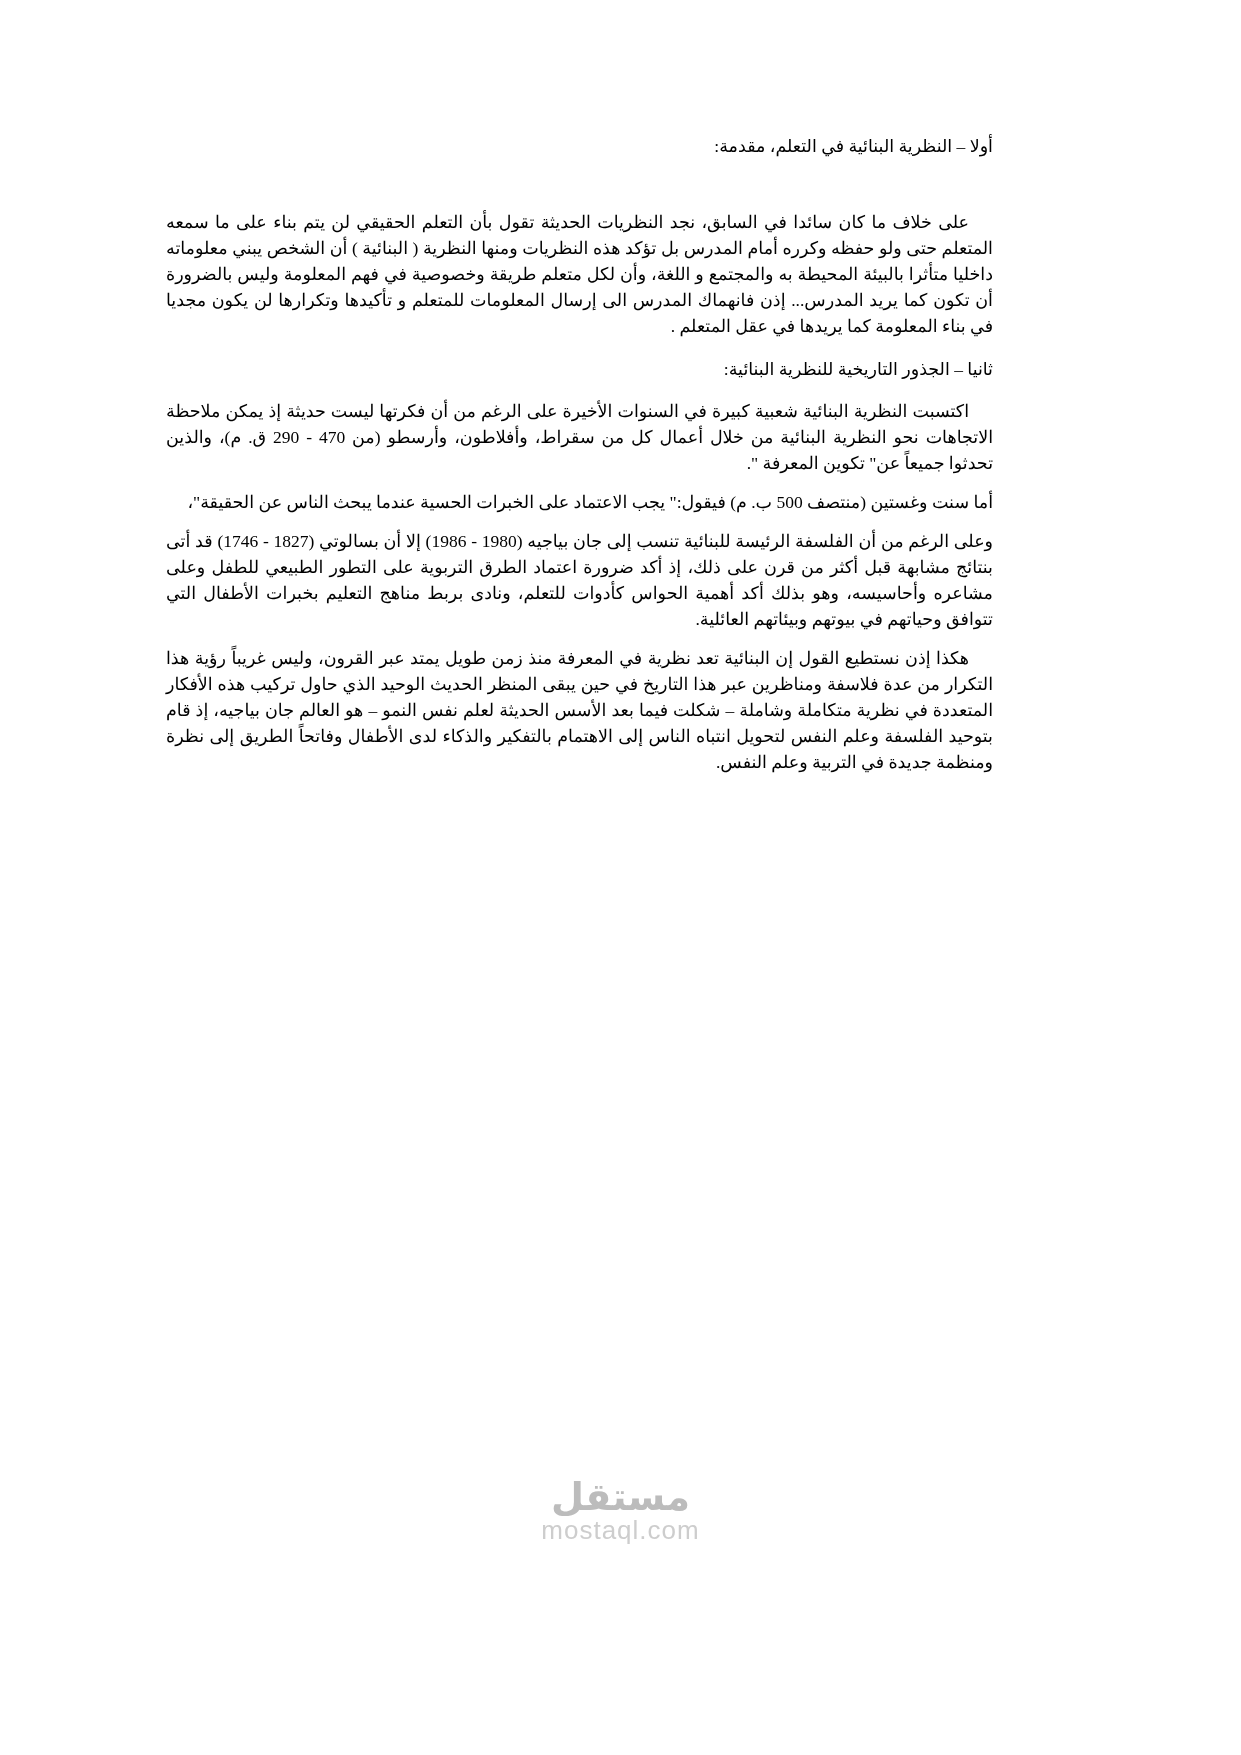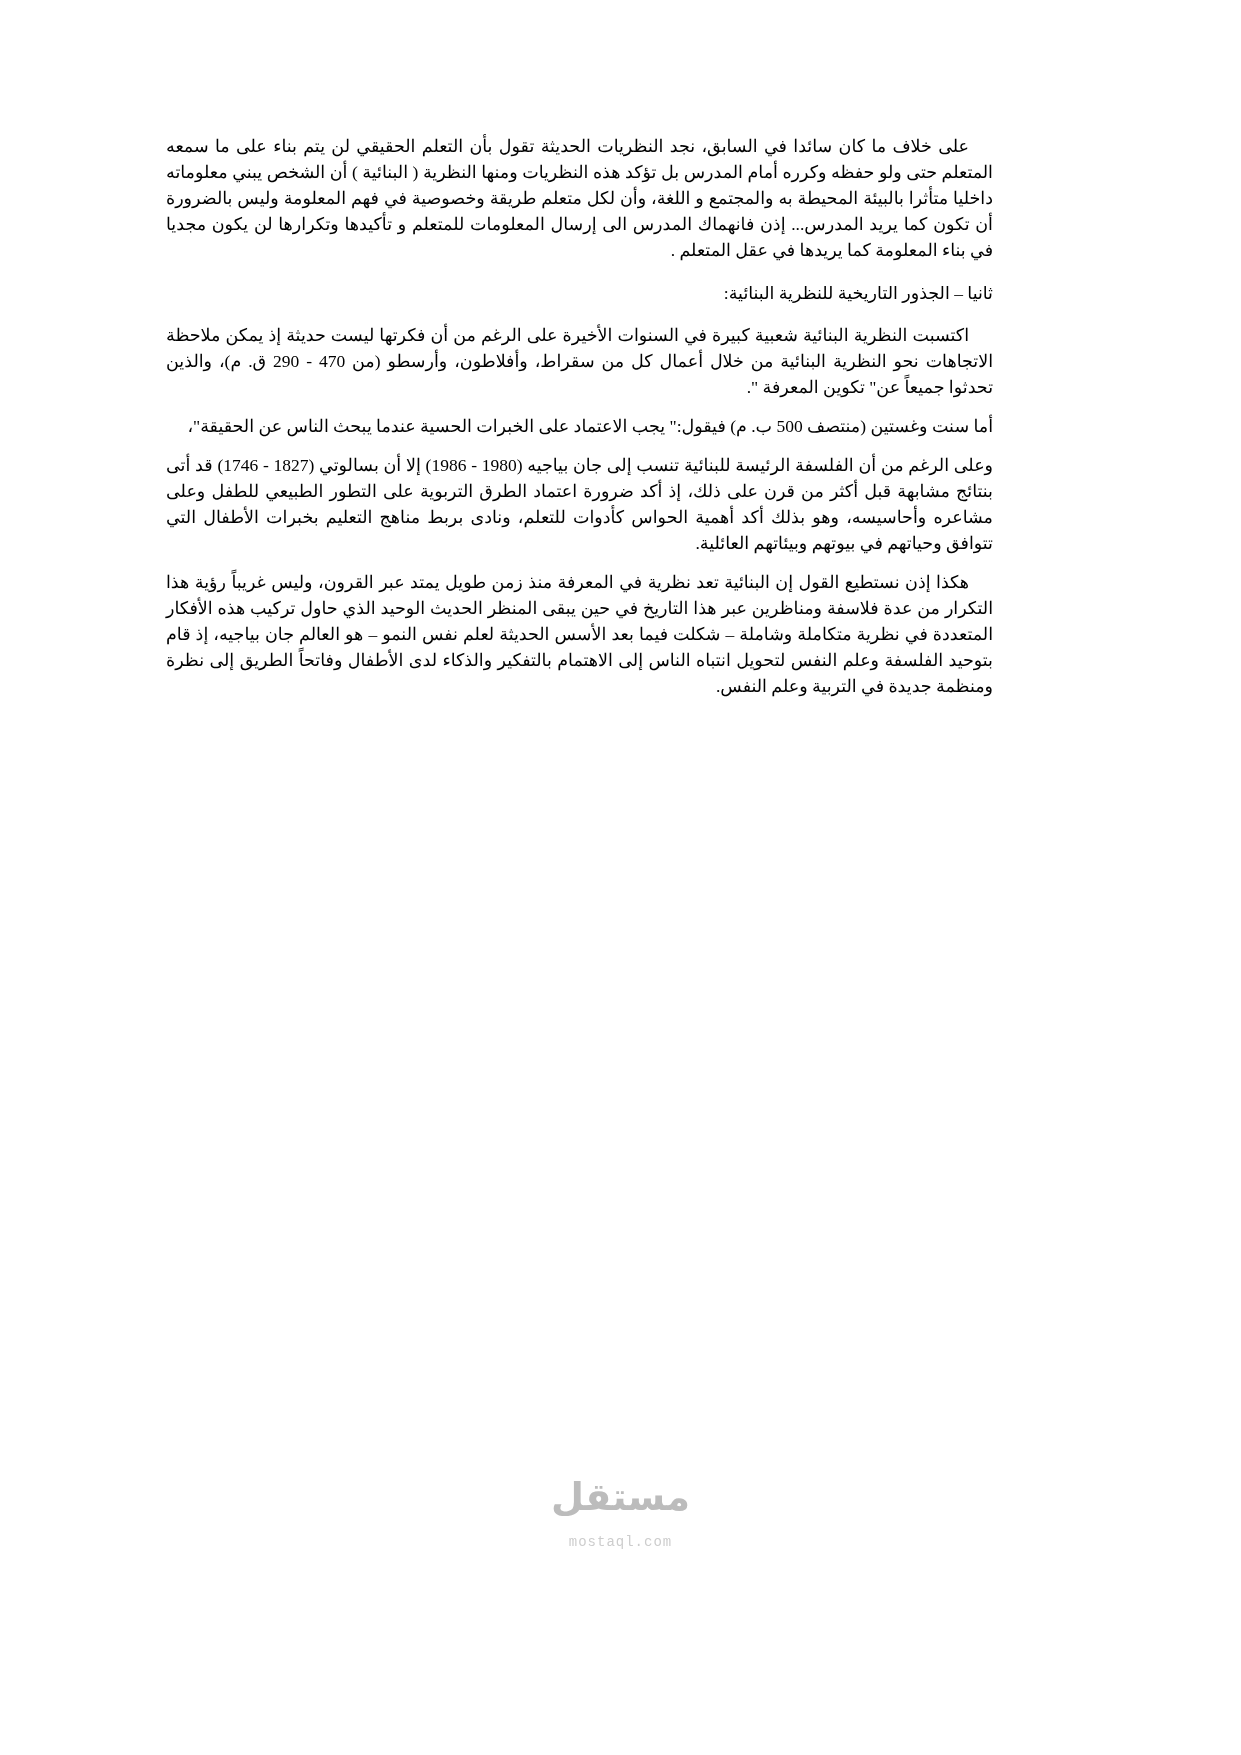--- a/index.html
+++ b/index.html
@@ -56,35 +56,35 @@
     user-select: none;
   }
   .wm-logo {
     font-family: "DejaVu Sans", sans-serif;
     font-weight: bold;
     font-size: 38px;
     line-height: 42px;
     color: #bcbcbc;
   }
   .wm-url {
-    font-family: Liberation Mono, monospace;
-    font-size: 14px;
+    font-family: Liberation Sans, sans-serif;
+    font-size: 26px;
     line-height: 24px;
     color: #cdcdcd;
     letter-spacing: 1px;
     direction: ltr;
-    margin-top: 12px;
   }
 </style>
 </head>
 <body>
 
 <div class="page">
   <div class="content">
 
+    <p class="heading">أولا – النظرية البنائية في التعلم، مقدمة:</p>
 
     <p class="para indent">على خلاف ما كان سائدا في السابق،  نجد  النظريات الحديثة تقول بأن التعلم الحقيقي لن يتم بناء على ما سمعه المتعلم حتى ولو حفظه وكرره أمام المدرس بل تؤكد هذه النظريات ومنها النظرية ( البنائية ) أن الشخص يبني معلوماته داخليا متأثرا بالبيئة المحيطة به والمجتمع و اللغة، وأن لكل متعلم طريقة وخصوصية في فهم المعلومة وليس بالضرورة أن تكون كما يريد المدرس... إذن فانهماك المدرس الى إرسال المعلومات للمتعلم و تأكيدها  وتكرارها لن يكون مجديا في بناء المعلومة كما يريدها في عقل المتعلم .</p>
 
     <p class="heading h2">ثانيا – الجذور التاريخية للنظرية البنائية:</p>
 
     <p class="para indent">اكتسبت النظرية البنائية شعبية كبيرة في السنوات الأخيرة على الرغم من أن فكرتها ليست حديثة إذ يمكن ملاحظة الاتجاهات نحو النظرية البنائية من خلال أعمال كل من سقراط، وأفلاطون، وأرسطو (من ‪290 - 470‬ ق. م)، والذين تحدثوا جميعاً عن" تكوين المعرفة ".</p>
 
     <p class="para">أما سنت وغستين (منتصف 500 ب. م) فيقول:" يجب الاعتماد على الخبرات الحسية عندما يبحث الناس عن الحقيقة"،</p>
 
     <p class="para">وعلى الرغم من أن الفلسفة الرئيسة للبنائية تنسب إلى جان بياجيه ‪(1986 - 1980)‬ إلا أن بسالوتي ‪(1746 - 1827)‬ قد أتى بنتائج مشابهة قبل أكثر من قرن على ذلك، إذ أكد ضرورة اعتماد الطرق التربوية على التطور الطبيعي للطفل وعلى مشاعره وأحاسيسه، وهو بذلك أكد أهمية الحواس كأدوات للتعلم، ونادى بربط مناهج التعليم بخبرات الأطفال التي تتوافق وحياتهم في بيوتهم وبيئاتهم العائلية.</p>

